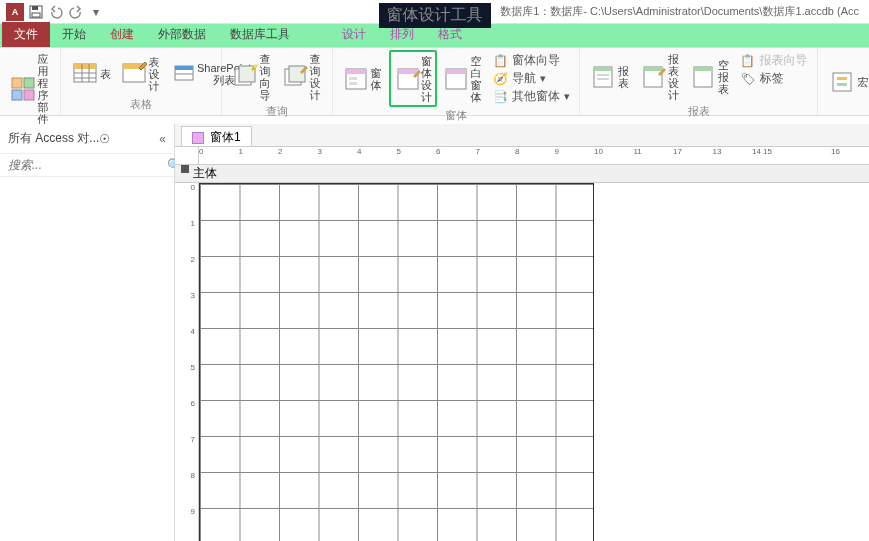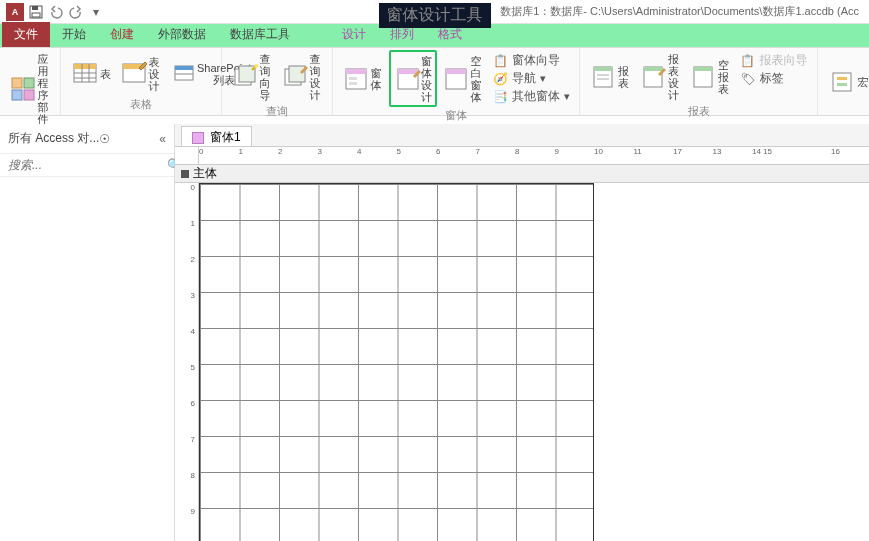--- a/index.html
+++ b/index.html
@@ -35,21 +35,21 @@
 .search-btn{color:#888;}
 .design-area{flex:1;background:#f4f4f4;position:relative;overflow:hidden;}
 .doc-tab{position:absolute;top:2px;left:6px;background:#fff;border:1px solid #ccc;border-bottom:none;padding:2px 10px;display:flex;align-items:center;gap:6px;font-size:11px;}
 .doc-tab .form-icon{width:12px;height:12px;background:#e8aef0;border:1px solid #b77cc4;}
 .canvas-wrap{position:absolute;top:22px;left:0;right:0;bottom:0;background:#fff;border-top:1px solid #ccc;overflow:hidden;}
 .ruler-h{position:absolute;top:0;left:24px;right:0;height:18px;background:#fff;border-bottom:1px solid #ccc;}
 .ruler-v{position:absolute;top:36px;left:0;width:24px;bottom:0;background:#fff;border-right:1px solid #ccc;}
 .ruler-h .tick{position:absolute;top:0;height:18px;font-size:8px;color:#666;}
 .ruler-v .tick{position:absolute;left:0;width:24px;font-size:8px;color:#666;text-align:right;padding-right:4px;}
 .corner{position:absolute;top:0;left:0;width:24px;height:18px;background:#fff;border-right:1px solid #ccc;border-bottom:1px solid #ccc;}
-.section-bar{position:absolute;top:18px;left:0;right:0;height:18px;background:#f0f0f0;border-bottom:1px solid #ccc;display:flex;align-items:center;gap:4px;padding-left:6px;font-size:11px;}
+.section-bar{position:absolute;top:18px;left:0;right:0;height:18px;background:#f0f0f0;border-bottom:1px solid #ccc;display:flex;gap:4px;padding-left:6px;font-size:11px;}
 .section-bar .bullet{width:8px;height:8px;background:#555;}
 .grid-area{position:absolute;top:36px;left:24px;width:395px;height:360px;background:#fff;border:1px solid #333;}
 .grid-area::before{content:'';position:absolute;inset:0;background-image:linear-gradient(to right,#888 1px,transparent 1px),linear-gradient(to bottom,#888 1px,transparent 1px);background-size:39.5px 36px;}
 .watermark{position:absolute;right:8px;bottom:8px;font-size:28px;color:rgba(150,150,150,0.35);font-weight:bold;font-style:italic;pointer-events:none;}
 svg{display:block;}
 </style>
 </head>
 <body>
 
 <div class="titlebar">

